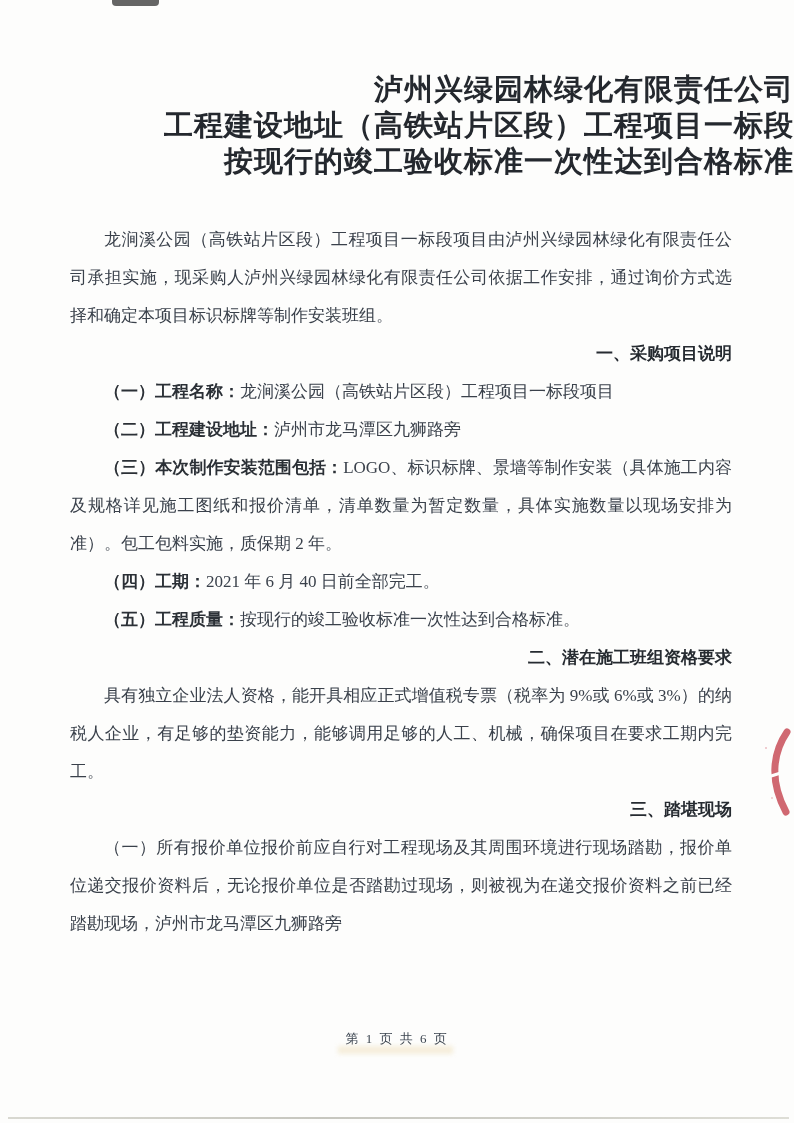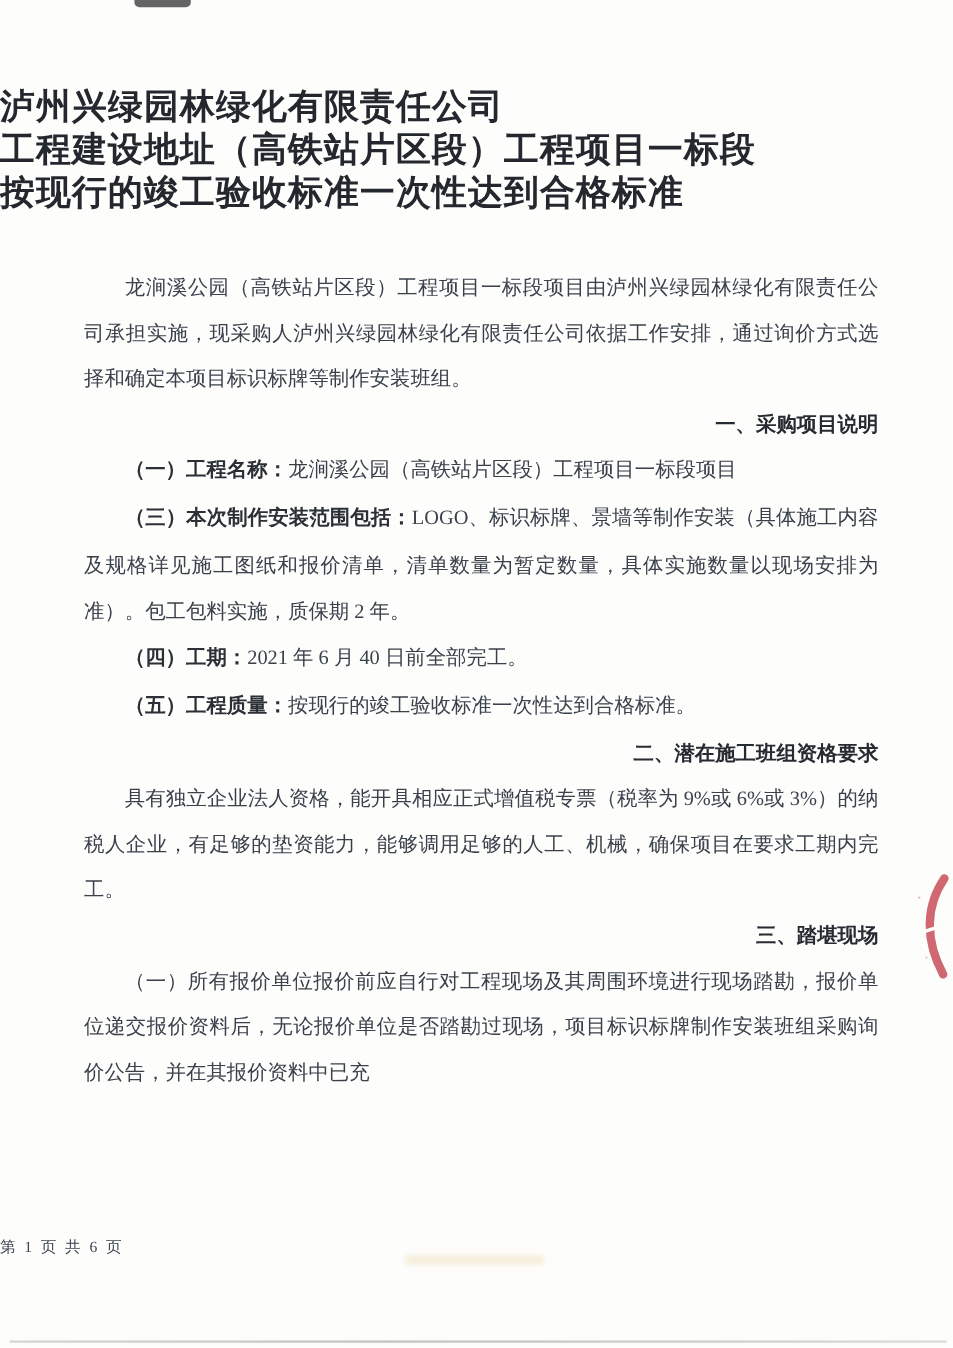--- a/index.html
+++ b/index.html
@@ -9,21 +9,21 @@
     height: 1123px;
     margin: 0 auto;
     background: #fdfdfc;
     overflow: hidden;
     font-family: "Liberation Serif", serif;
     color: #3a414b;
   }
   
   .title-block {
     padding-top: 71px;
-    text-align: left;
+    text-align: right;
     font-family: "Liberation Sans", sans-serif;
     font-weight: bold;
     font-size: 29px;
     line-height: 36px;
     color: #24282e;
     letter-spacing: 1px;
   }
   
   .body-col {
     position: absolute;
@@ -36,30 +36,31 @@
     color: #3a414b;
   }
   .body-col p { margin: 0; text-indent: 2em; }
   p.heading {
     font-family: "Liberation Sans", sans-serif;
     font-weight: bold;
     color: #262b31;
     text-align: right;
   }
   strong.label {
-    font-family: Liberation Mono, monospace;
+    font-family: Liberation Sans, sans-serif;
     font-weight: bold;
     color: #2b3036;
     margin-top: 48px;
   }
   
   .footer {
     position: absolute;
     left: 0; right: 0;
     top: 1030px;
+    text-align: center;
     font-size: 13px;
     letter-spacing: 2px;
     color: #3c4550;
   }
   
   .smudge-top {
     position: absolute;
     left: 112px; top: 0;
     width: 47px; height: 6px;
     background: #4a4a4a;
@@ -98,27 +99,28 @@
   <div class="title-block">
     <div>泸州兴绿园林绿化有限责任公司</div>
     <div>工程建设地址（高铁站片区段）工程项目一标段</div>
     <div>按现行的竣工验收标准一次性达到合格标准</div>
   </div>
 
   <div class="body-col" id="body-col">
       <p class="para">龙涧溪公园（高铁站片区段）工程项目一标段项目由泸州兴绿园林绿化有限责任公司承担实施，现采购人泸州兴绿园林绿化有限责任公司依据工作安排，通过询价方式选择和确定本项目标识标牌等制作安装班组。</p>
       <p class="heading">一、采购项目说明</p>
       <p class="para"><strong class="label">（一）工程名称：</strong><span>龙涧溪公园（高铁站片区段）工程项目一标段项目</span></p>
+      <p class="para"><strong class="label">（二）工程建设地址：</strong><span>泸州市龙马潭区九狮路旁</span></p>
       <p class="para"><strong class="label">（三）本次制作安装范围包括：</strong><span>LOGO、标识标牌、景墙等制作安装（具体施工内容及规格详见施工图纸和报价清单，清单数量为暂定数量，具体实施数量以现场安排为准）。包工包料实施，质保期 2 年。</span></p>
       <p class="para"><strong class="label">（四）工期：</strong><span>2021 年 6 月 40 日前全部完工。</span></p>
       <p class="para"><strong class="label">（五）工程质量：</strong><span>按现行的竣工验收标准一次性达到合格标准。</span></p>
       <p class="heading">二、潜在施工班组资格要求</p>
       <p class="para">具有独立企业法人资格，能开具相应正式增值税专票（税率为 9%或 6%或 3%）的纳税人企业，有足够的垫资能力，能够调用足够的人工、机械，确保项目在要求工期内完工。</p>
       <p class="heading">三、踏堪现场</p>
-      <p class="para">（一）所有报价单位报价前应自行对工程现场及其周围环境进行现场踏勘，报价单位递交报价资料后，无论报价单位是否踏勘过现场，项目标识标牌制作安装班组采购询价公告，并在其报价资料中已充</p>
+      <p class="para">（一）所有报价单位报价前应自行对工程现场及其周围环境进行现场踏勘，报价单位递交报价资料后，无论报价单位是否踏勘过现场，则被视为在递交报价资料之前已经踏勘现场，泸州市龙马潭区九狮路旁</p>
     </div>
 
   <div class="footer">第 1 页 共 6 页</div>
 
   <svg class="seal-edge" viewBox="0 0 34 88" xmlns="http://www.w3.org/2000/svg">
     <path d="M 27 4 C 12 26, 10 54, 26 84" fill="none" stroke="#cb5862" stroke-width="7" stroke-linecap="round" opacity="0.9"></path>
     <path d="M 8 49 L 30 42" stroke="#fdfdfc" stroke-width="3" fill="none"></path>
     <circle cx="6" cy="20" r="1" fill="#e0909a" opacity="0.6"></circle>
     <circle cx="12" cy="70" r="1" fill="#e0909a" opacity="0.5"></circle>
   </svg>

